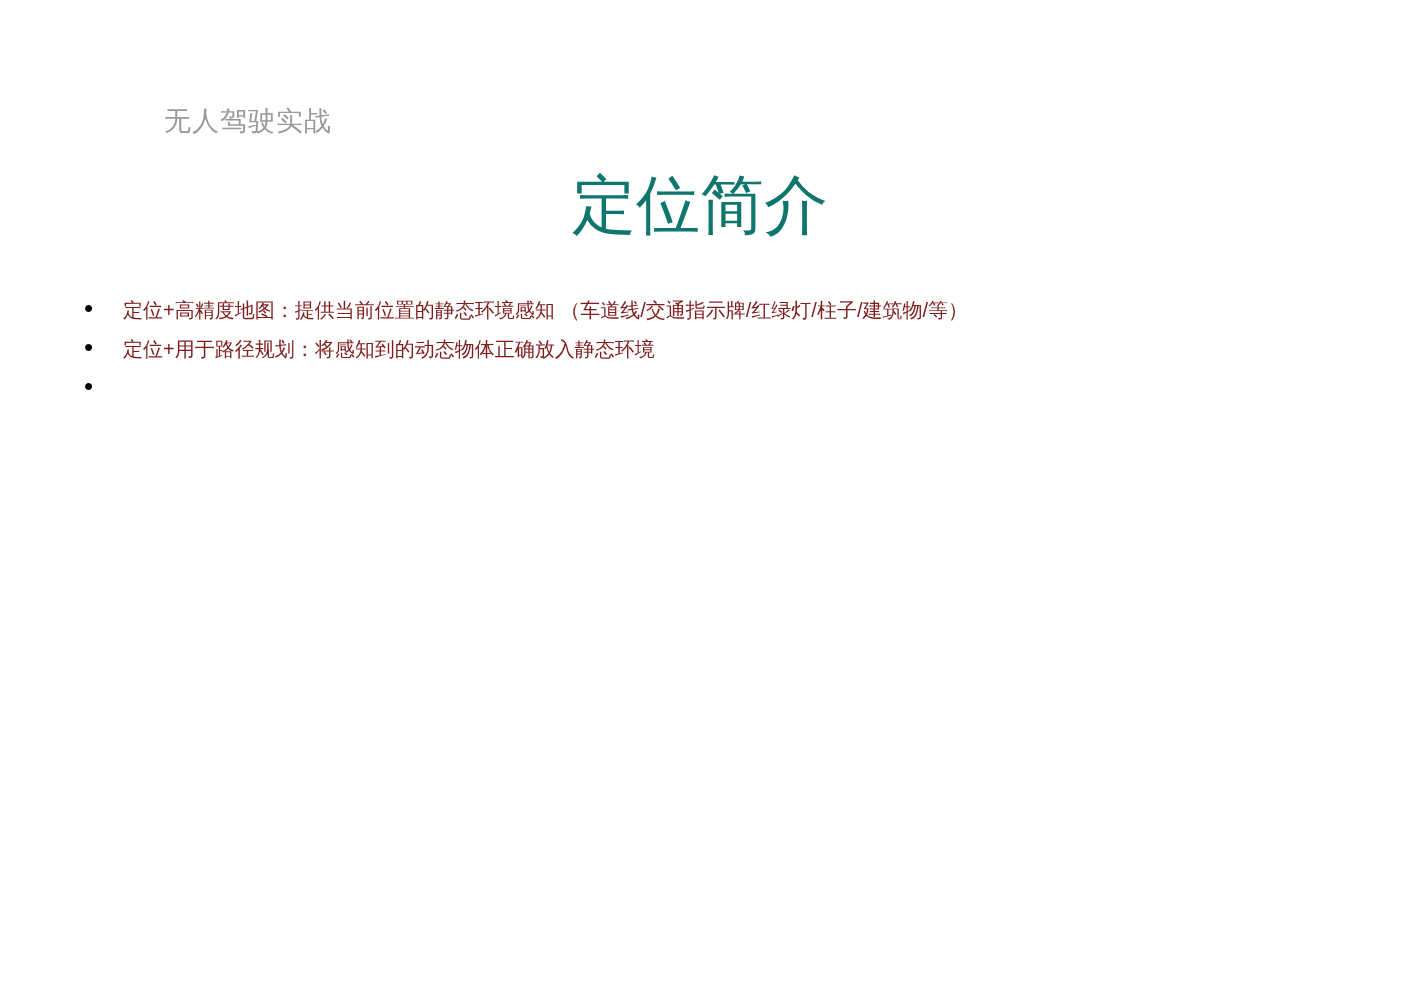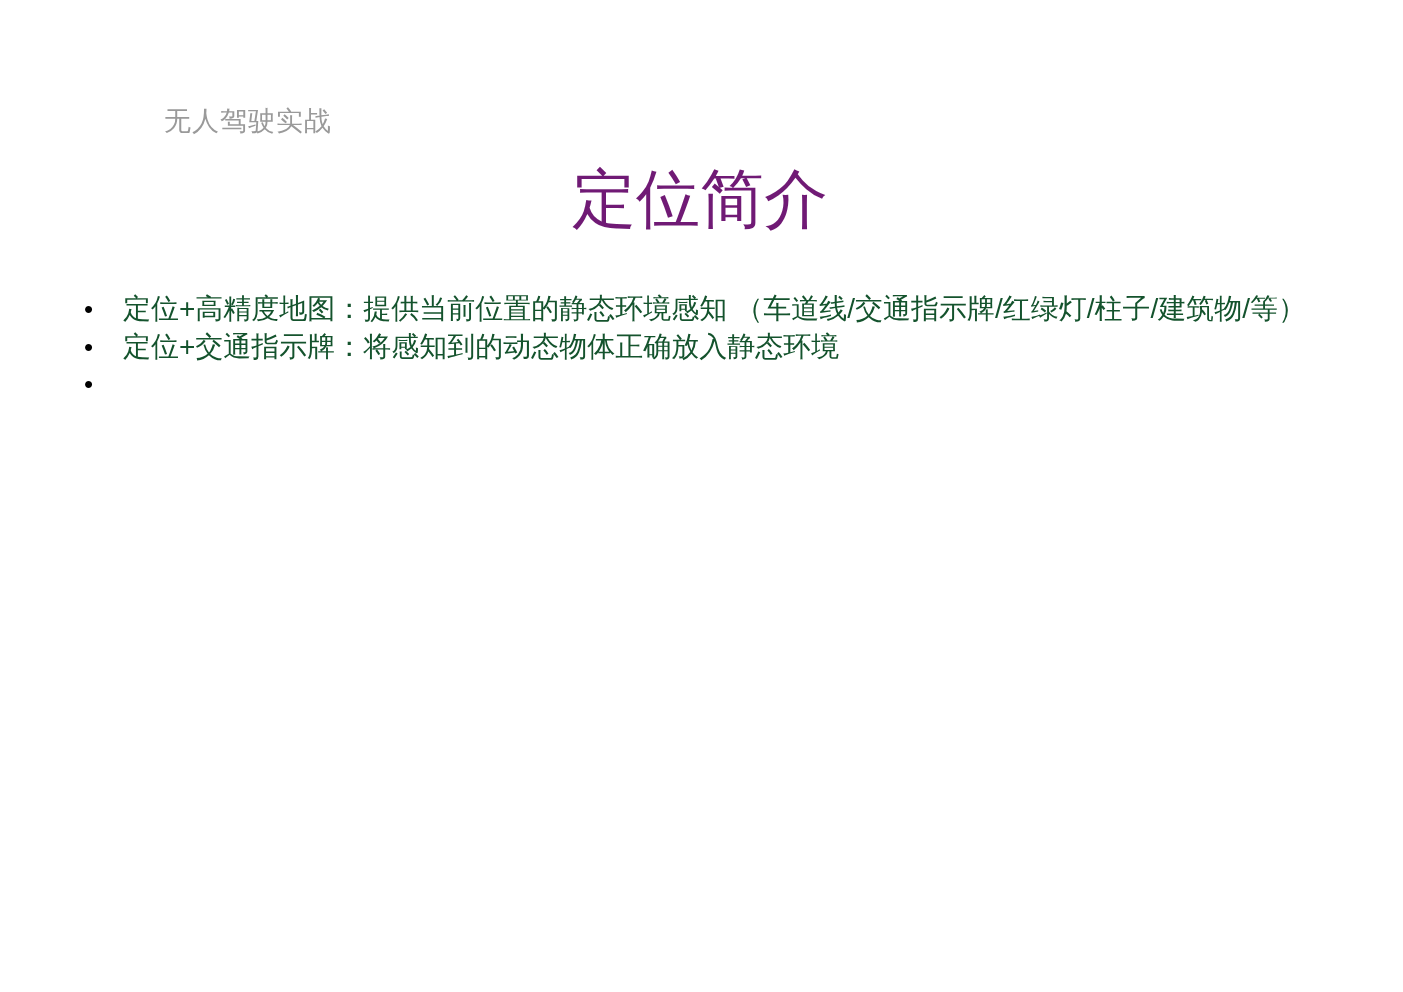--- a/index.html
+++ b/index.html
@@ -25,26 +25,26 @@
     letter-spacing: 1px;
     color: #9a9a9a;
     white-space: nowrap;
     margin-left: 31px;
   }
   .slide-title {
     position: absolute;
     left: 0;
     right: 3px;
     top: 153px;
-    margin: 4px;
+    margin: 10px;
     text-align: center;
     font-size: 64px;
     line-height: 84px;
     font-weight: 500;
-    color: #701a75;
+    color: #0f766e;
     white-space: nowrap;
   }
   .bullet-list {
     position: absolute;
     left: 84px;
     top: 290px;
     margin: 0;
     padding: 0;
     list-style: none;
   }
@@ -56,41 +56,41 @@
     color: #000000;
     white-space: nowrap;
   }
   .bullet-dot {
     flex: 0 0 39px;
     width: 39px;
     font-size: 26px;
     color: #000000;
   }
   .bullet-text {
-    font-size: 28px;
-    color: #14532d;
+    font-size: 20px;
+    color: #7f1d1d;
     text-align: right;
   }
 </style>
 </head>
 <body>
 
 <div class="slide">
 
   <div class="slide-header">无人驾驶实战</div>
 
   <h1 class="slide-title">定位简介</h1>
 
   <ul class="bullet-list">
     <li class="bullet-item">
       <span class="bullet-dot">•</span>
       <span class="bullet-text">定位+高精度地图：提供当前位置的静态环境感知 （车道线/交通指示牌/红绿灯/柱子/建筑物/等）</span>
     </li>
     <li class="bullet-item">
       <span class="bullet-dot">•</span>
-      <span class="bullet-text">定位+交通指示牌：将感知到的动态物体正确放入静态环境</span>
+      <span class="bullet-text">定位+用于路径规划：将感知到的动态物体正确放入静态环境</span>
     </li>
     <li class="bullet-item">
       <span class="bullet-dot">•</span>
     </li>
   </ul>
 
 </div>
 
 </body></html>

